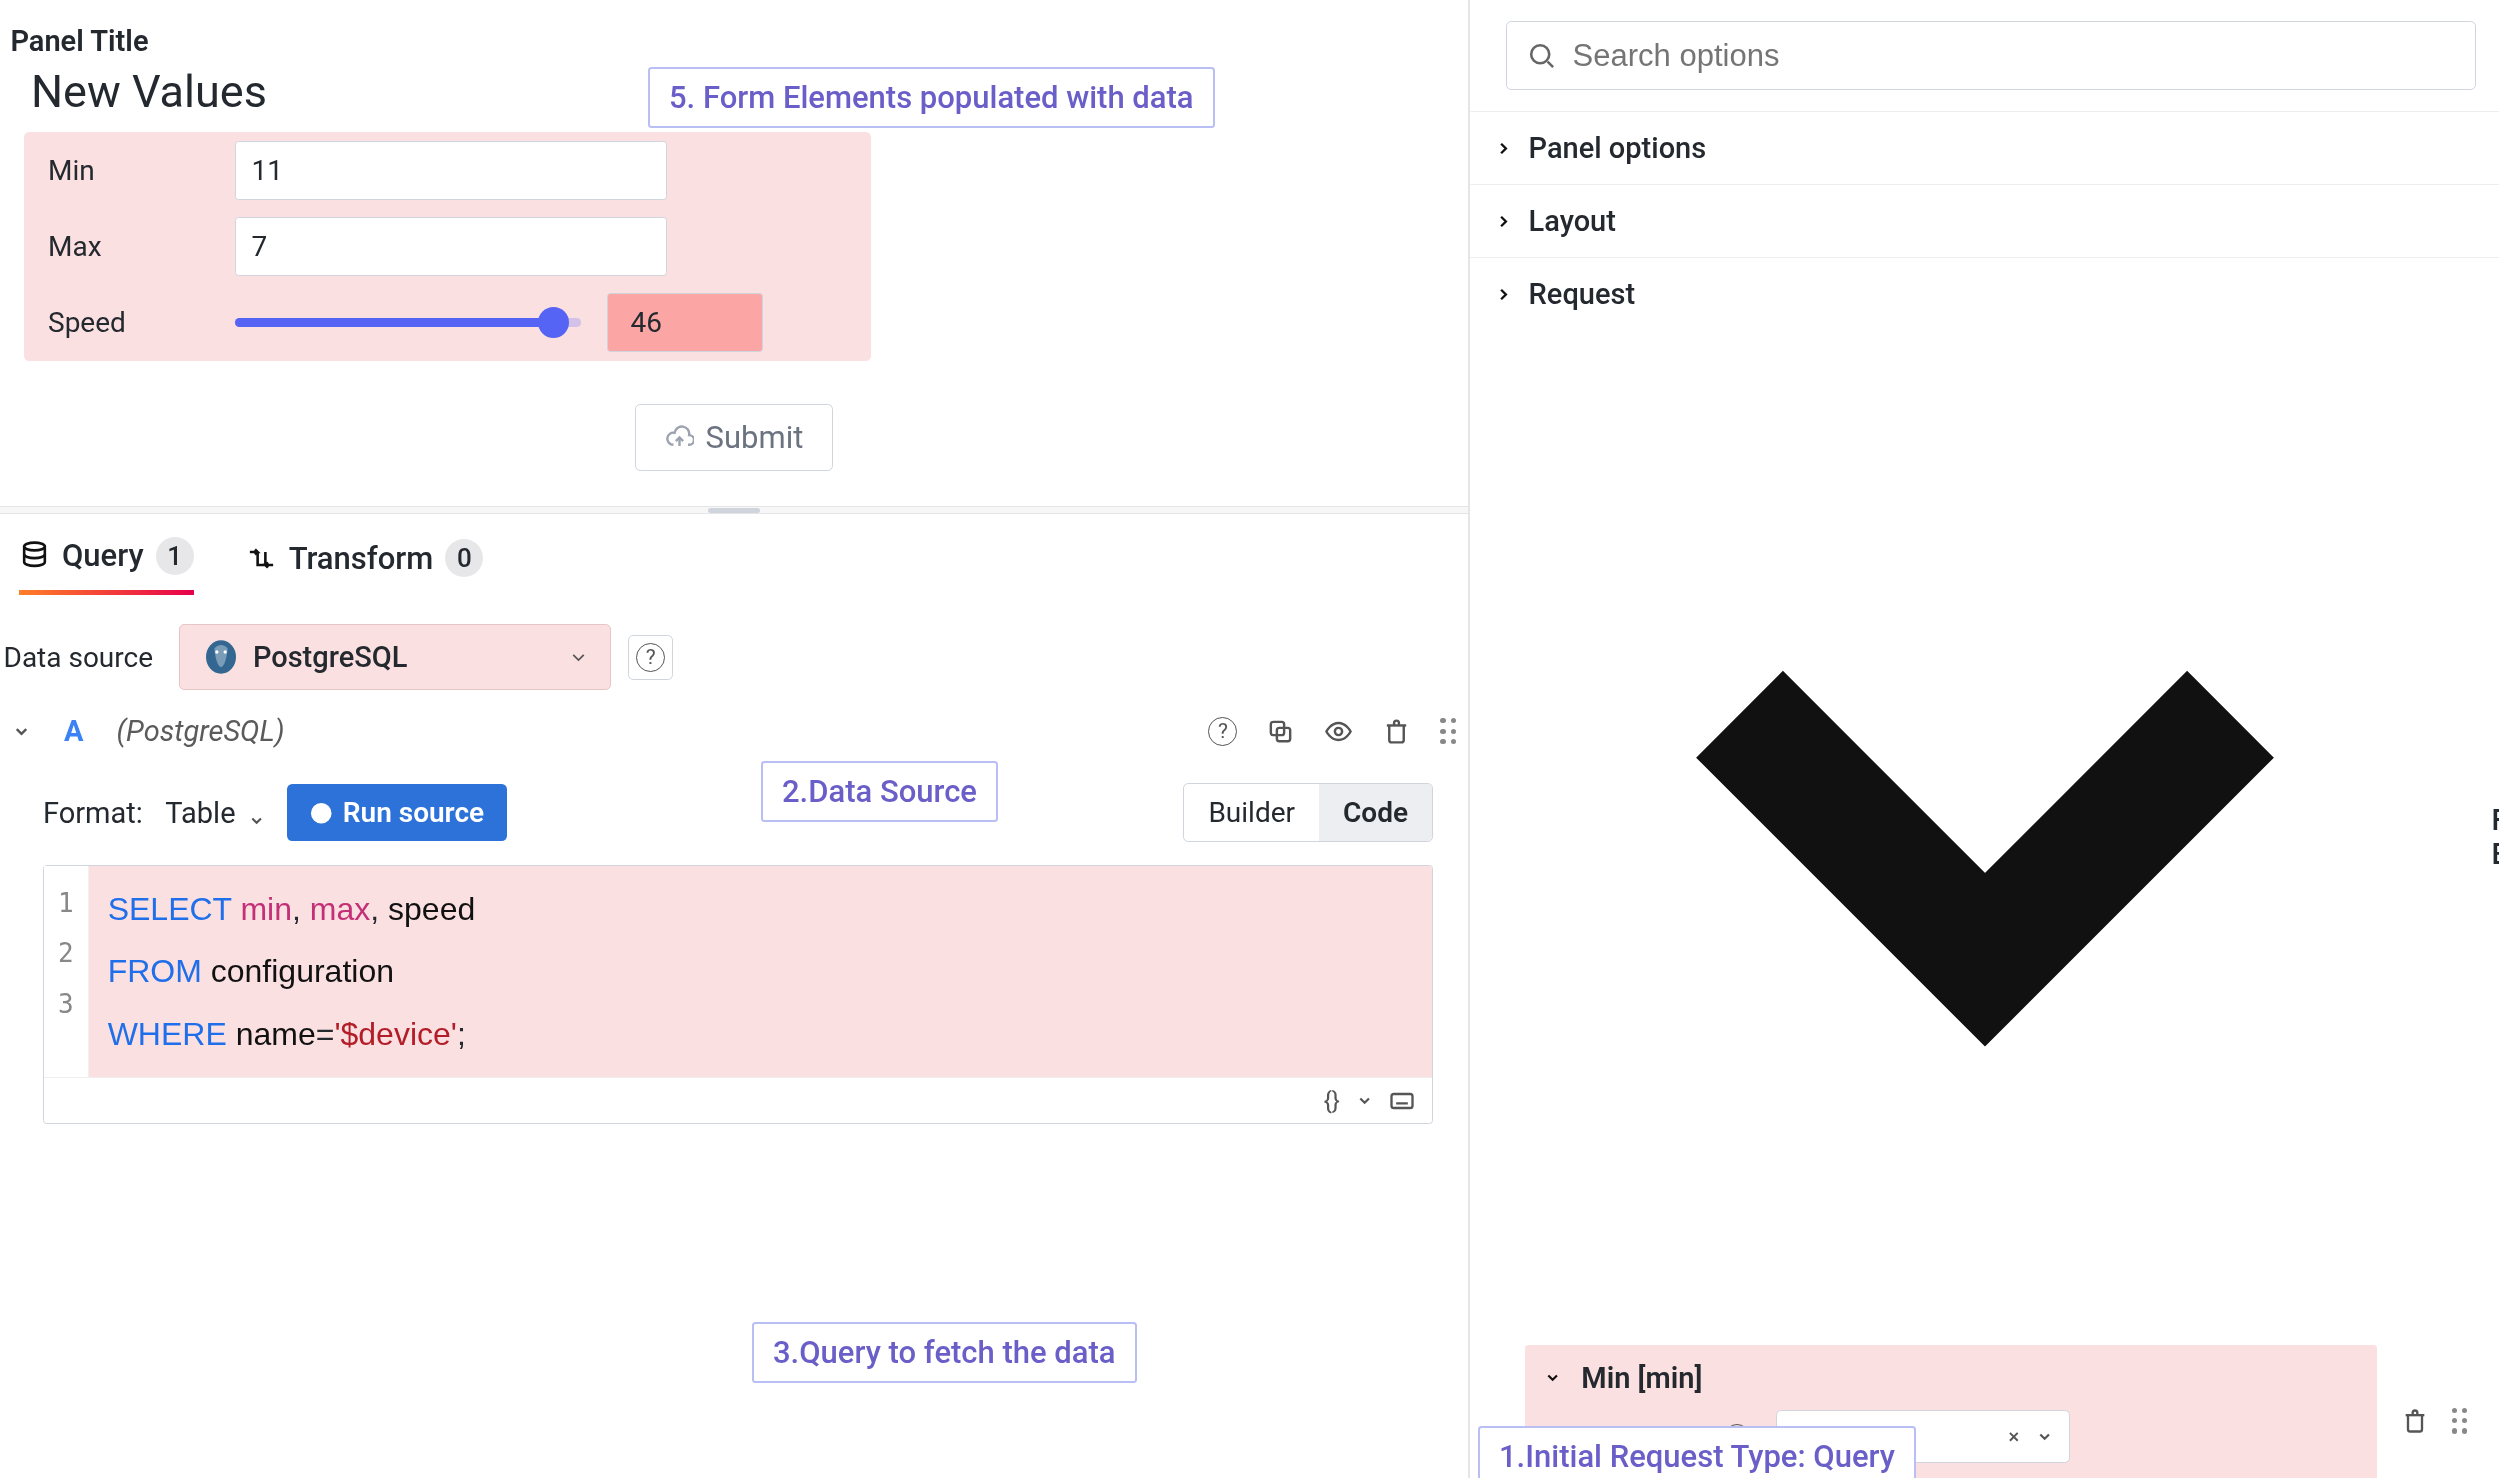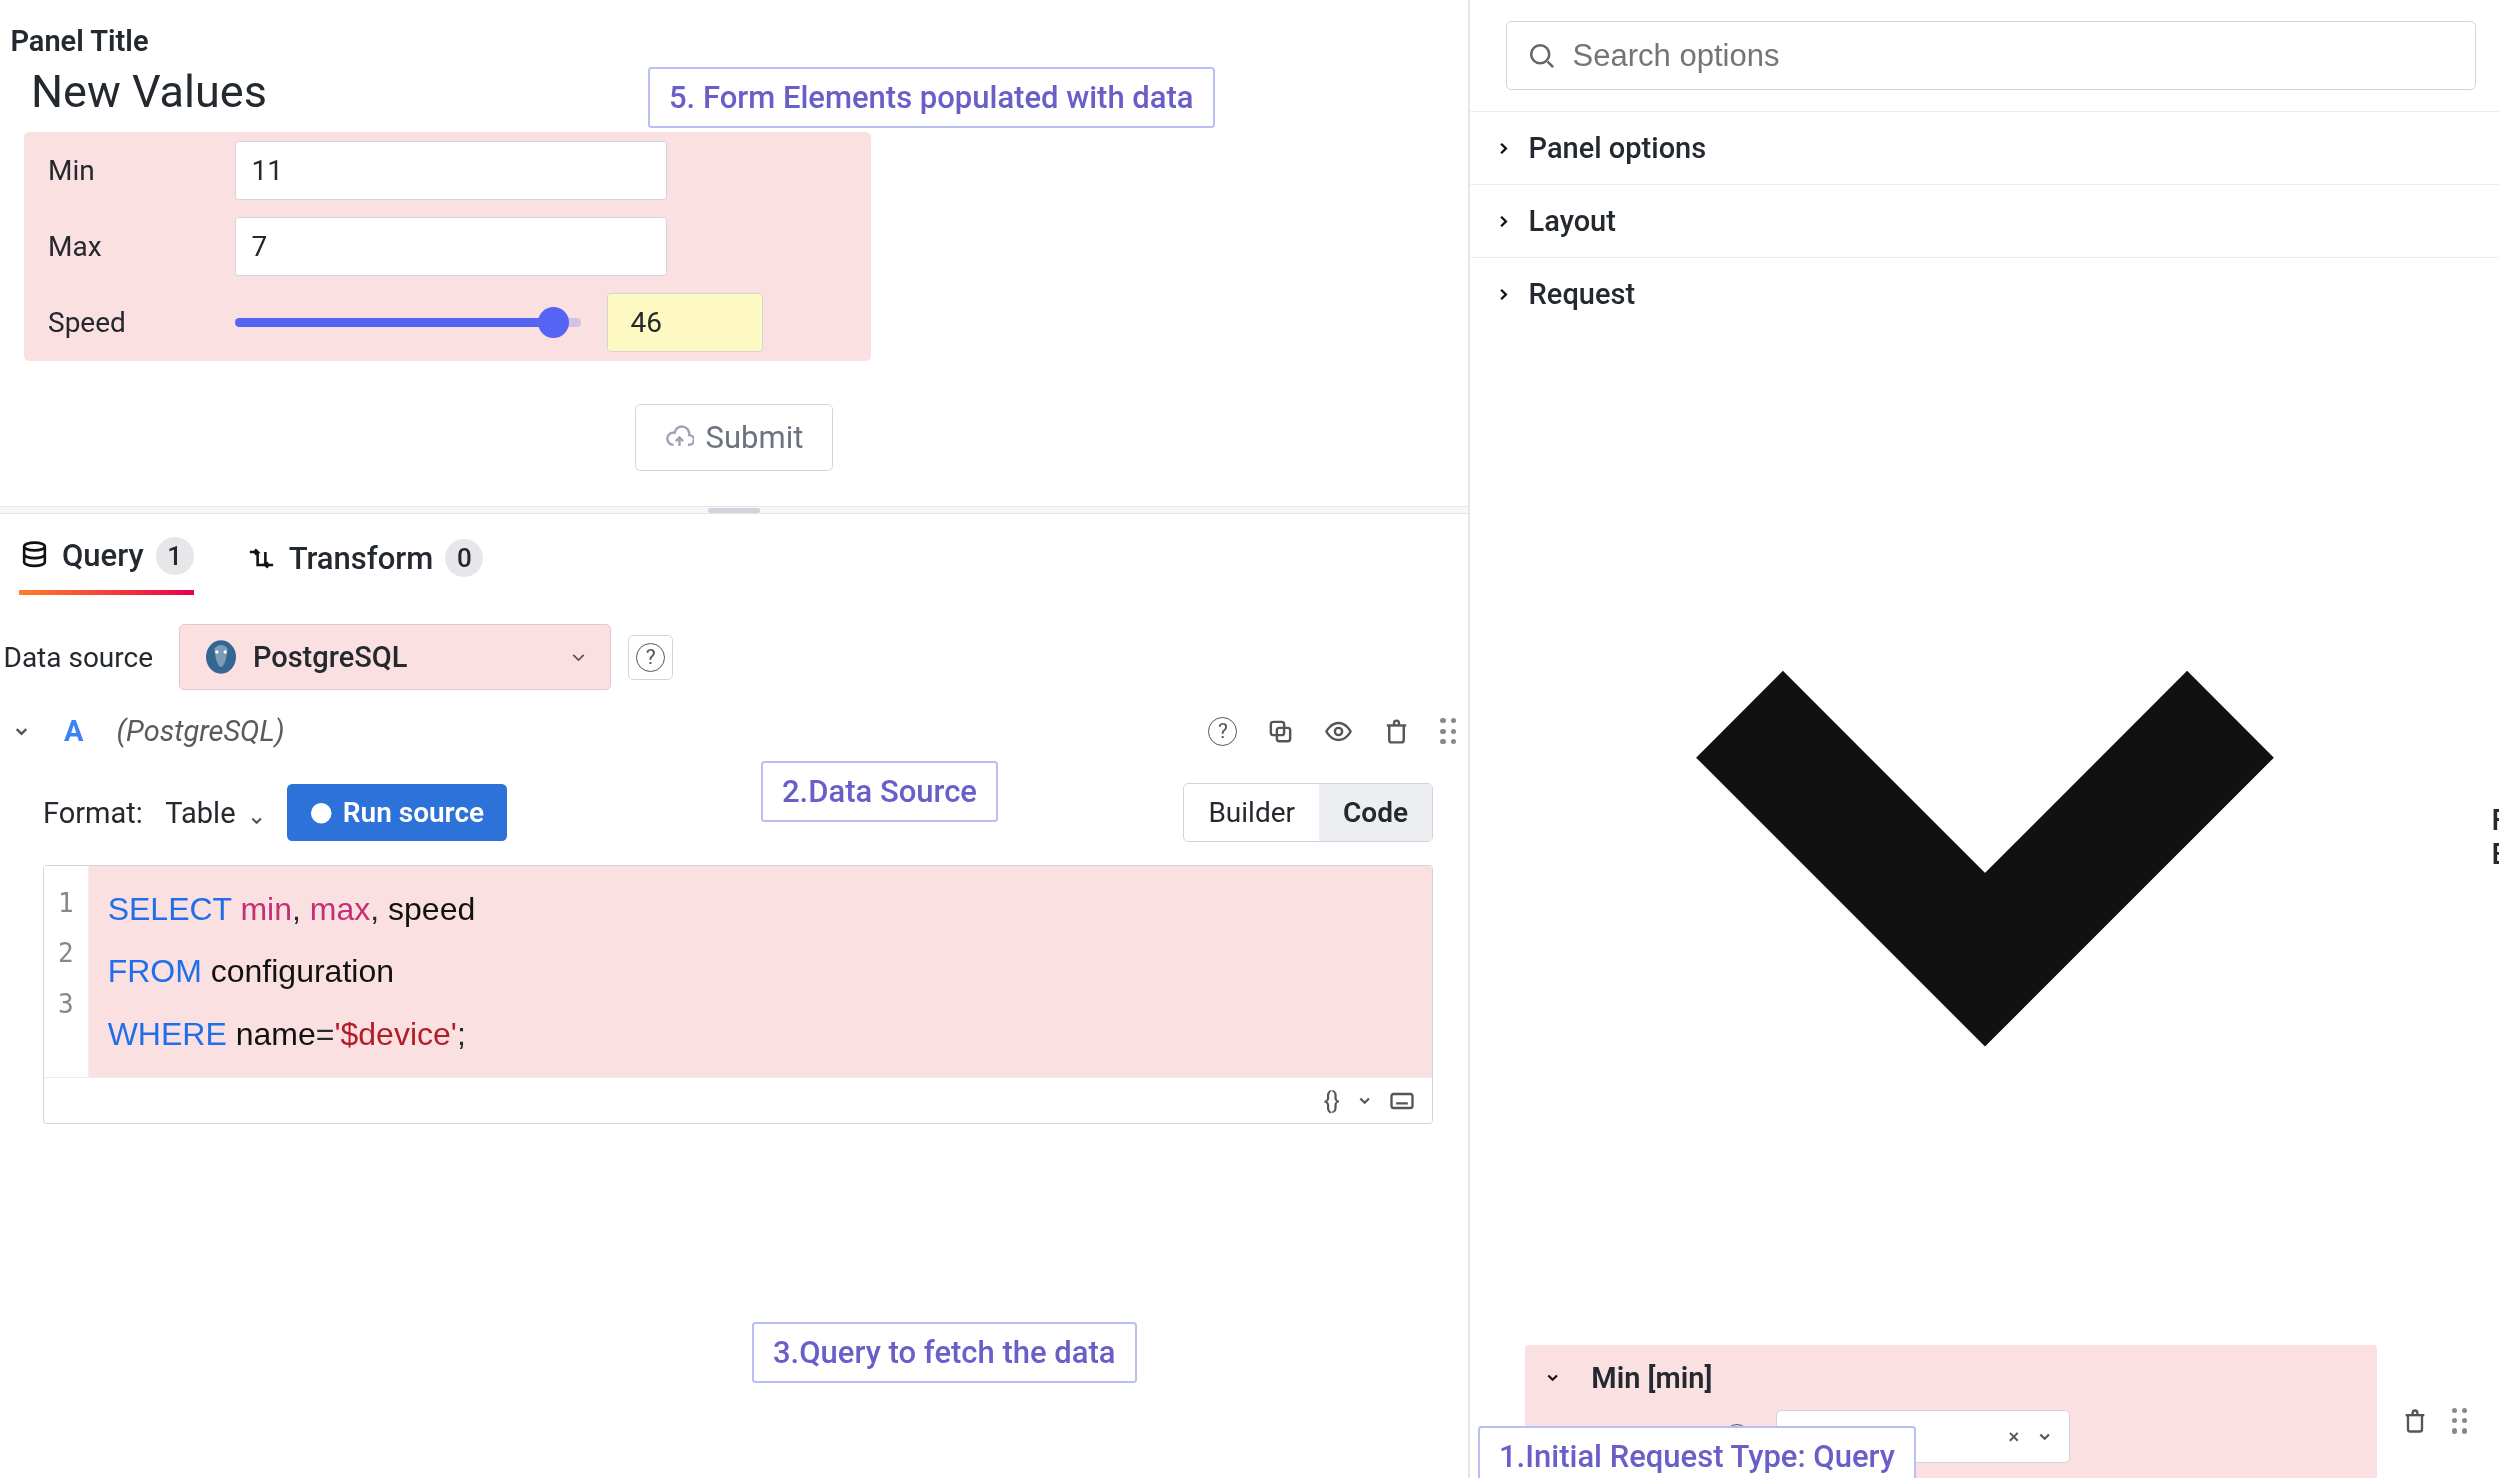--- a/index.html
+++ b/index.html
@@ -30,21 +30,21 @@
   }
   .slider-wrap { flex:1; display:flex; align-items:center; gap: 26px; }
   .slider-track {
     position: relative; height: 8.6px; background: rgba(90,100,255,.25); border-radius: 4.3px; width: 346px;
   }
   .slider-fill { position:absolute; height:8.6px; background:#5664f5; border-radius:4.3px; width: 92%; }
   .slider-thumb {
     position:absolute; width:31px; height:31px; background:#5664f5; border-radius:50%; top:-11.2px; left: calc(92% - 15.6px);
   }
   .speed-val {
-    background:#fef9c3; border:0.9px solid #d0d5dd; border-radius:3.5px; padding:12px 22.5px; font-size:28px; width: 156px;
+    background:#fca5a5; border:0.9px solid #d0d5dd; border-radius:3.5px; padding:12px 22.5px; font-size:28px; width: 156px;
   }
   .submit-row { text-align:center; padding: 43px 0 35px 0; }
   .submit-btn {
     display:inline-flex; align-items:center; gap: 12px; border:0.9px solid #d0d5dd; border-radius:5.2px;
     padding: 14px 29px; font-size:31px; color:#6b7280; background:#fff;
   }
   .cloud-up { width:29px; height:29px; }
 
   
   .divider { height: 8.6px; background: #f7f7f7; border-top:0.9px solid #e5e5e5; border-bottom:0.9px solid #e5e5e5; position:relative; }
@@ -103,21 +103,21 @@
   .search { display:flex; align-items:center; gap:15.6px; border:0.9px solid #d0d5dd; border-radius:5.2px; padding: 15.6px 19px; width:100%; }
   .search svg { width:31px; height:31px; color:#666;}
   .search input { border:0; outline:0; font-size:31px; width:100%; color:#666;}
   .opt-section { border-top:0.9px solid #eee; padding: 19px 24px; display:flex; align-items:center; gap:15.6px; font-size:29px; font-weight:500;}
   .opt-section .chev-r { width:19px; height:19px; }
 
   .fe-block { padding: 0 24px 26px 24px; }
   .fe-expanded { display:flex; align-items:center; gap:15.6px; font-size:29px; font-weight:500; padding: 15.6px 0 17.3px 0;}
 
   .fe-card { background:#fbe0e1; border-radius:3.5px; margin: 0 0 12px 31px; }
-  .fe-card-head { display:flex; align-items:center; gap:30px; padding: 15.6px 19px; font-size:29px; font-weight:600;}
+  .fe-card-head { display:flex; align-items:center; gap:20px; padding: 15.6px 19px; font-size:29px; font-weight:600;}
   .fe-card-head .txt { flex:1; }
   .fe-card-body { display:flex; align-items:center; gap: 26px; padding: 0 19px 21px 52px;}
   .qf-label { display:flex; align-items:center; gap:15.6px; font-size:26px; font-weight:500;}
   .qf-select { display:flex; align-items:center; gap:14px; background:#fff; border:0.9px solid #d0d5dd; border-radius:5.2px; padding: 10.4px 15.6px; min-width: 294px; font-size:26px; }
   .qf-select .spacer { flex:1; }
   .fe-row { display:flex; align-items:center; gap: 15.6px; }
   .fe-right-icons { display:flex; align-items:center; gap: 22.5px; color:#555; padding: 0 8.6px;}
   .fe-right-icons .ic { width:28px; height:28px;}
   .info-circle { width:26px; height:26px; border:1.7px solid #555; border-radius:50%; display:inline-flex; align-items:center; justify-content:center; font-size:17.3px; }
 

